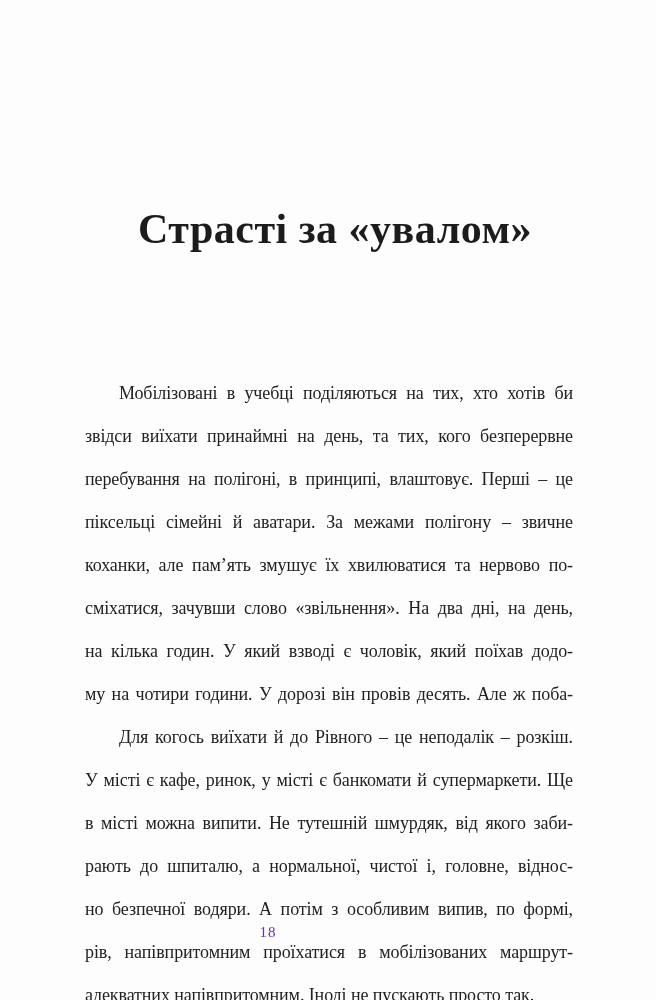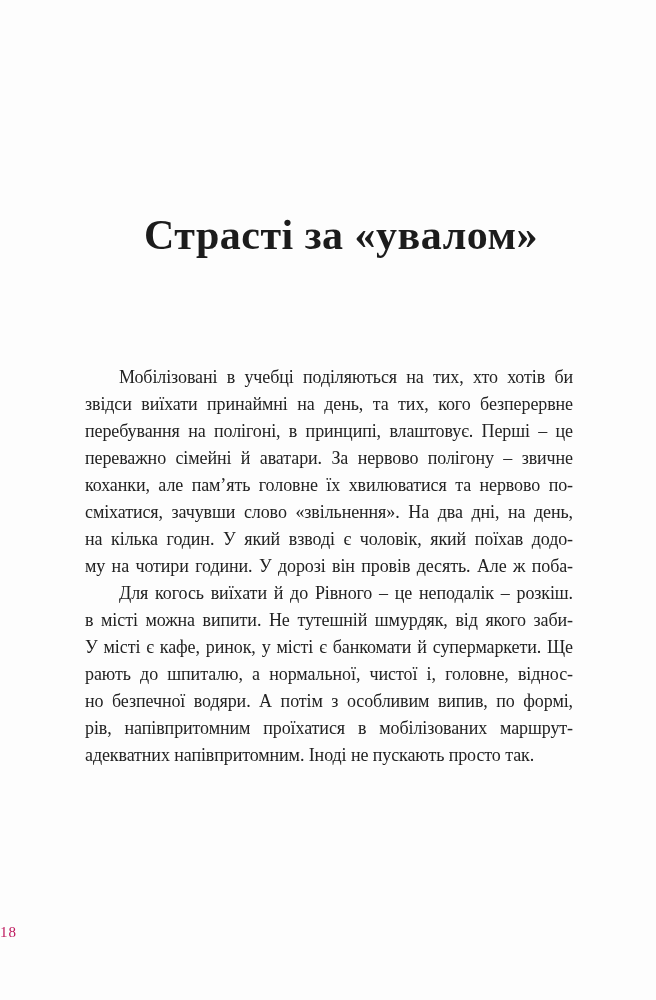--- a/index.html
+++ b/index.html
@@ -16,21 +16,21 @@
   }
   .book-page {
     position: absolute;
     inset: 0;
   }
   .chapter-title {
     position: absolute;
     top: 196px;
     left: 84px;
     width: 488px;
-    margin: 13px;
+    margin: 7px;
     text-align: center;
     font-family: "Liberation Serif", serif;
     font-weight: 700;
     font-size: 42px;
     line-height: 52px;
     color: #1c1c1c;
     letter-spacing: 0.5px;
     white-space: nowrap;
   }
   .text-block {
@@ -39,56 +39,58 @@
     left: 85px;
     width: 488px;
     font-size: 18px;
     line-height: 27px;
     letter-spacing: -0.1px;
     color: #222222;
   }
   .text-line {
     text-align: justify;
     text-align-last: justify;
+    margin-top: 16px;
   }
   .text-line.last-line {
     text-align-last: left;
   }
   .text-line.first-line {
     text-indent: 34px;
   }
   .page-number {
     position: absolute;
     top: 922px;
     left: 0;
     width: 536px;
+    text-align: center;
     font-size: 15px;
     line-height: 20px;
-    color: #be185d;
+    color: #6d28d9;
     letter-spacing: 1px;
   }
 </style>
 </head>
 <body>
 
 <div class="book-page">
   <h1 class="chapter-title">Страсті за «увалом»</h1>
 
   <div class="text-block" id="text-block">
       <div class="text-line first-line">Мобілізовані в учебці поділяються на тих, хто хотів би</div>
       <div class="text-line">звідси виїхати принаймні на день, та тих, кого безперервне</div>
       <div class="text-line">перебування на полігоні, в принципі, влаштовує. Перші – це</div>
-      <div class="text-line">переважно сімейні й аватари. За нервово полігону – звичне</div>
-      <div class="text-line">коханки, але пам’ять головне їх хвилюватися та нервово по-</div>
+      <div class="text-line">піксельці сімейні й аватари. За межами полігону – звичне</div>
+      <div class="text-line">коханки, але пам’ять змушує їх хвилюватися та нервово по-</div>
       <div class="text-line">сміхатися, зачувши слово «звільнення». На два дні, на день,</div>
       <div class="text-line">на кілька годин. У який взводі є чоловік, який поїхав додо-</div>
       <div class="text-line">му на чотири години. У дорозі він провів десять. Але ж поба-</div>
       <div class="text-line first-line">Для когось виїхати й до Рівного – це неподалік – розкіш.</div>
+      <div class="text-line">У місті є кафе, ринок, у місті є банкомати й супермаркети. Ще</div>
       <div class="text-line">в місті можна випити. Не тутешній шмурдяк, від якого заби-</div>
-      <div class="text-line">У місті є кафе, ринок, у місті є банкомати й супермаркети. Ще</div>
       <div class="text-line">рають до шпиталю, а нормальної, чистої і, головне, віднос-</div>
       <div class="text-line">но безпечної водяри. А потім з особливим випив, по формі,</div>
       <div class="text-line">рів, напівпритомним проїхатися в мобілізованих маршрут-</div>
       <div class="text-line last-line">адекватних напівпритомним. Іноді не пускають просто так.</div>
     </div>
 
   <div class="page-number">18</div>
 </div>
 
 </body></html>

